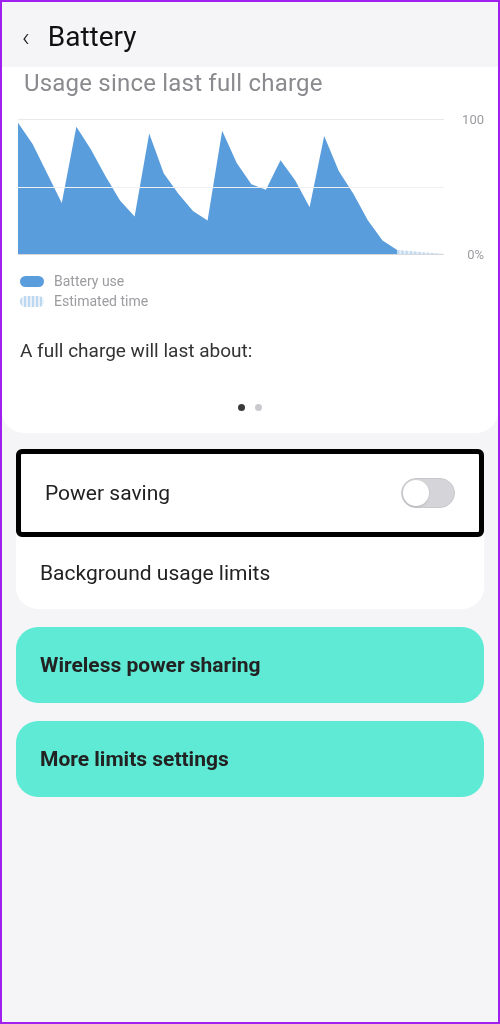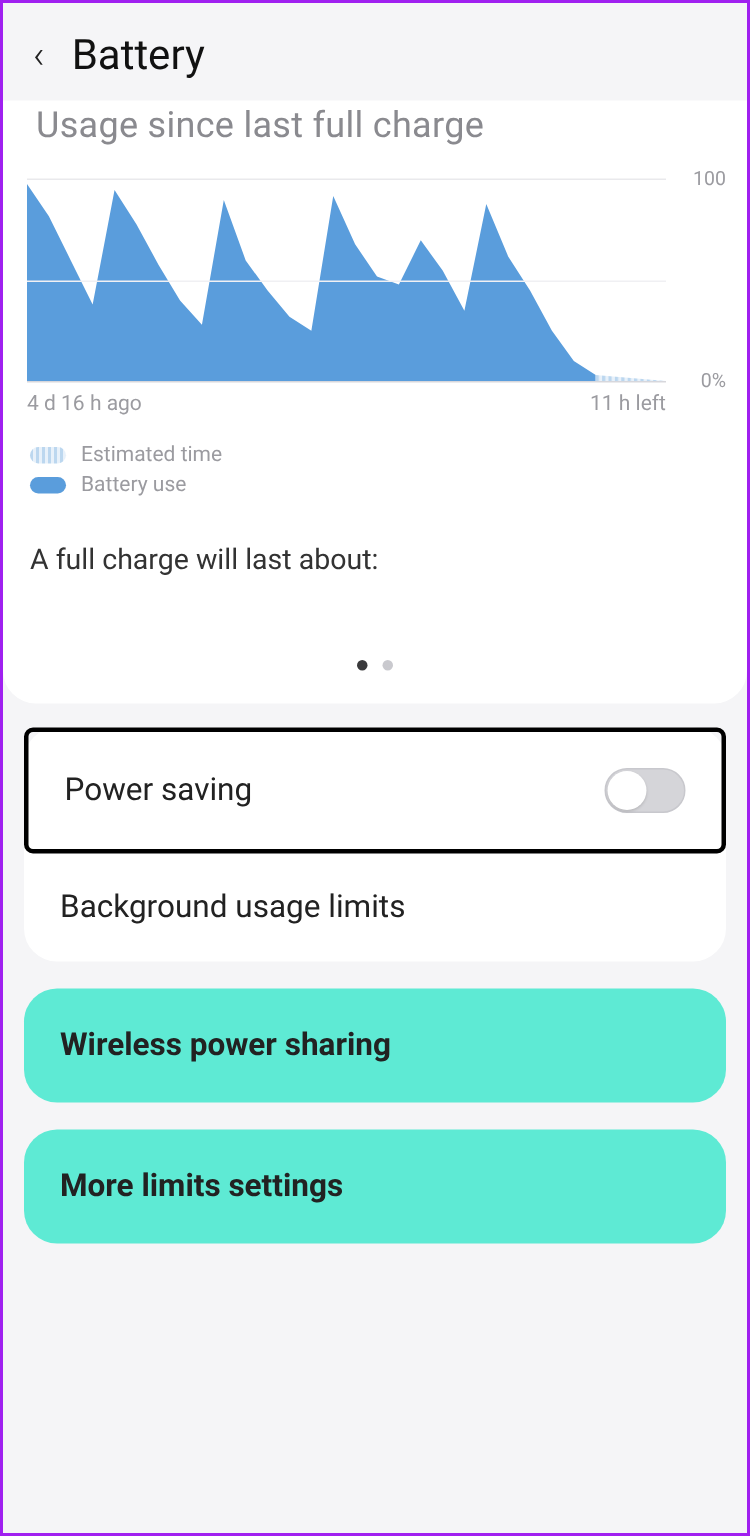--- a/index.html
+++ b/index.html
@@ -99,21 +99,21 @@
   .swatch.solid { background: #5a9ddc; }
   .swatch.hatch {
     background: repeating-linear-gradient(90deg,#bcd7ef 0 2px,#e8f1fa 2px 4px);
   }
   .estimate {
     padding: 22px 8px 6px 8px;
   }
   .estimate-label {
     font-size: 19px;
     color: #333;
-    margin-bottom: 20px;
+    margin-bottom: 6px;
   }
   .estimate-value {
     font-size: 21px;
     color: #111;
   }
   .dots {
     text-align: center;
     margin-top: 22px;
   }
   .dot {
@@ -151,21 +151,21 @@
   }
   .toggle-knob {
     position: absolute;
     width: 26px; height: 26px;
     border-radius: 50%;
     background: #fff;
     top: 1px; left: 1px;
     box-shadow: 0 1px 2px rgba(0,0,0,0.15);
   }
   .highlight {
-    border: 3px solid #000000;
+    border: 5px solid #000000;
     border-radius: 6px;
   }
   .single-card {
     background: #5eead4;
     border-radius: 22px;
     margin: 18px 14px 0 14px;
     padding: 26px 24px;
     font-weight: bold;
   }
 </style>
@@ -190,33 +190,29 @@
         <path id="est-path" fill="url(#hatch)" stroke="none" d="M 356.0 140.7 L 400 145 L 356.0 145 Z"></path>
         <defs>
           <pattern id="hatch" width="4" height="4" patternUnits="userSpaceOnUse">
             <rect width="4" height="4" fill="#e8f1fa"></rect>
             <rect width="2" height="4" fill="#bcd7ef"></rect>
           </pattern>
         </defs>
       </svg>
     </div>
   </div>
-  <div class="xaxis">
-    <span>4 d 16 h ago</span>
-    <span>11 h left</span>
-  </div>
 
   <div class="legend">
+    <div class="legend-row">
+      <span class="swatch solid"></span>
+      <span>Battery use</span>
+    </div>
     <div class="legend-row">
       <span class="swatch hatch"></span>
       <span>Estimated time</span>
-    </div>
-    <div class="legend-row">
-      <span class="swatch solid"></span>
-      <span>Battery use</span>
     </div>
   </div>
 
   <div class="estimate">
     <div class="estimate-label">A full charge will last about:</div>
   </div>
 
   <div class="dots">
     <span class="dot active"></span>
     <span class="dot"></span>

